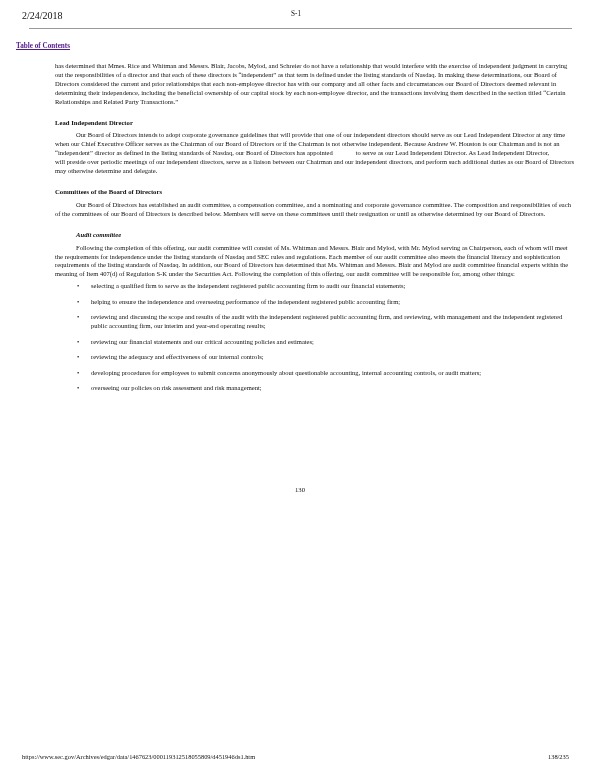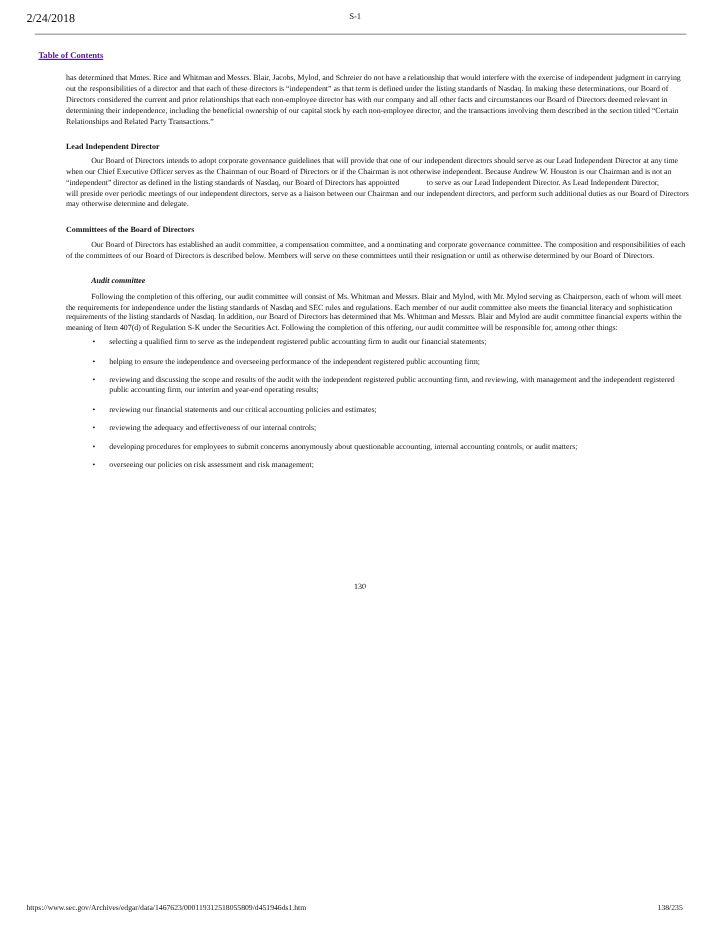--- a/index.html
+++ b/index.html
@@ -5,21 +5,21 @@
     html, body { margin: 0; padding: 0; background: #ffffff; }
     body {
       width: 600px; height: 776px; position: relative; overflow: hidden;
       font-family: "Liberation Serif", "DejaVu Serif", serif;
       color: #111111;
     }
     .hdr-date { position: absolute; left: 22px; top: 10px; font-size: 10px; }
     .hdr-title { position: absolute; left: 291px; top: 10px; font-size: 7.2px; text-align: right; }
     .hdr-rule { position: absolute; left: 29px; top: 28px; width: 543px; height: 0; border-top: 1px solid #9a9a9a; }
     .toc-link {
-      position: absolute; left: 32px; top: 42px; font-size: 7.2px; font-weight: bold;
+      position: absolute; left: 16px; top: 42px; font-size: 7.2px; font-weight: bold;
       color: #551a8b; text-decoration: underline; cursor: pointer; text-align: right;
     }
     .content { position: absolute; left: 55px; top: 62px; width: 520px; font-size: 6.55px; line-height: 8.9px; }
     .content p { margin: 0; }
     .indent { text-indent: 21px; }
     h3.sec { font-size: 6.7px; font-weight: bold; margin: 0; }
     h4.sub { font-size: 6.7px; font-weight: bold; font-style: italic; margin: 0 0 0 21px; }
     .gap-lg { height: 12px; }
     .gap-sm { height: 4px; }
     ul.bullets { list-style: none; margin: 3px 0 0 0; padding: 0; }

